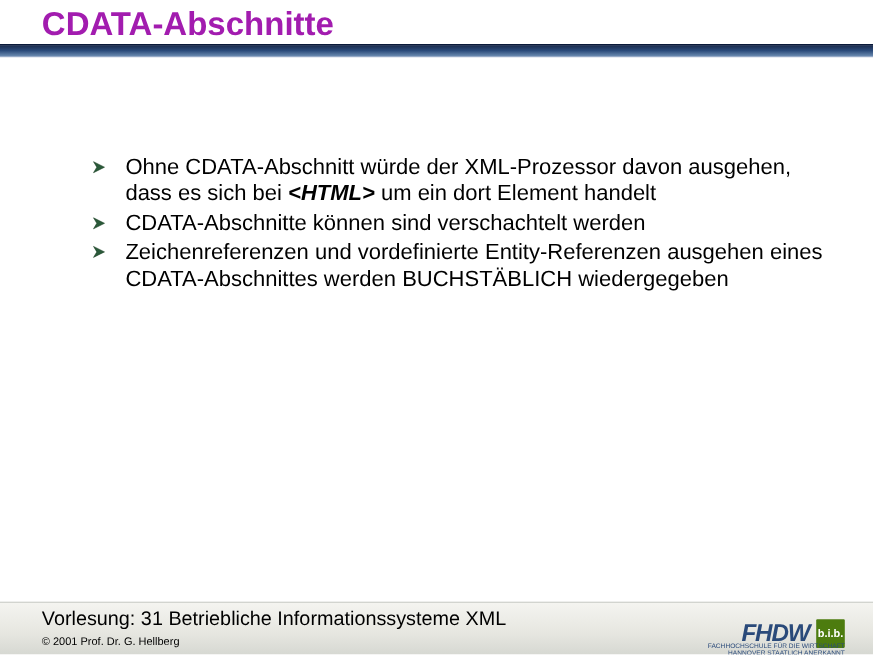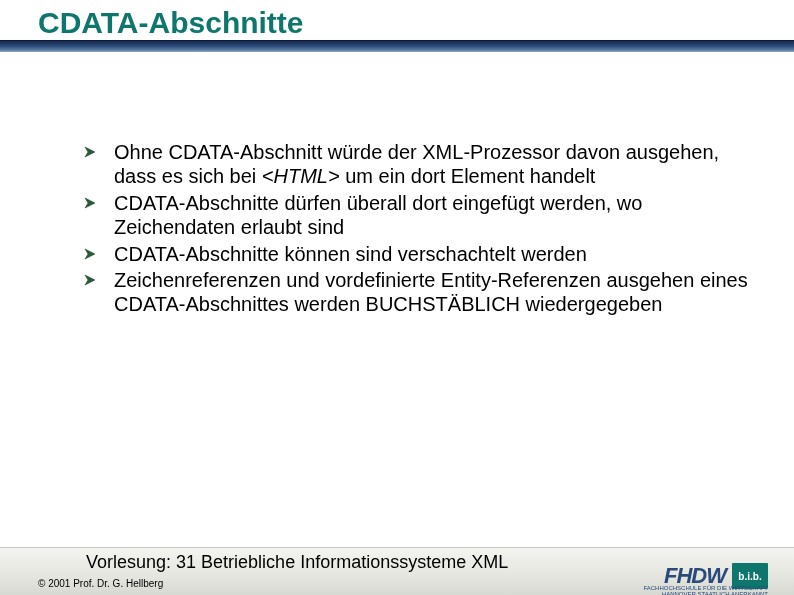--- a/index.html
+++ b/index.html
@@ -20,21 +20,21 @@
     position: relative;
     height: 52px;
     width: 100%;
   }
   .title-text {
     position: absolute;
     top: 6px;
     left: 38px;
     font-size: 30px;
     font-weight: bold;
-    color: #0f766e;
+    color: #a21caf;
     z-index: 2;
   }
   .title-underline {
     position: absolute;
     top: 40px;
     left: 0;
     width: 100%;
     height: 12px;
     background: linear-gradient(to bottom, #1a2a4a 0%, #2a4a7a 50%, #6a8ab0 100%);
     border-top: 1px solid #0a1a3a;
@@ -58,21 +58,21 @@
     margin-bottom: 2px;
   }
   .bullet-arrow {
     position: absolute;
     left: 0;
     top: 6px;
     width: 12px;
     height: 12px;
   }
   .bullet-arrow svg { display: block; }
-  .bold-italic { font-weight: normal; font-style: italic; }
+  .bold-italic { font-weight: bold; font-style: italic; }
   .footer {
     position: absolute;
     left: 0;
     bottom: 0;
     width: 100%;
     height: 58px;
   }
   .footer-band {
     position: absolute;
     left: 0;
@@ -81,21 +81,20 @@
     height: 48px;
     background: linear-gradient(to bottom, #f4f4f0 0%, #e6e6e0 60%, #d6d8d2 100%);
     border-top: 1px solid #c8cac4;
   }
   .footer-text {
     position: absolute;
     left: 38px;
     bottom: 22px;
     font-size: 18px;
     color: #000;
-    margin-left: 48px;
   }
   .footer-lecture-label { font-weight: normal; }
   .footer-copyright {
     position: absolute;
     left: 38px;
     bottom: 6px;
     font-size: 10px;
     color: #000;
   }
   .footer-logo {
@@ -108,23 +107,23 @@
   }
   .logo-main {
     font-family: Arial, sans-serif;
     font-weight: bold;
     font-size: 22px;
     font-style: italic;
     color: #2a4a7a;
     letter-spacing: -1px;
   }
   .logo-sq {
-    width: 36px;
+    width: 26px;
     height: 26px;
-    background: #0f766e;
+    background: #4d7c0f;
     color: #fff;
     font-size: 10px;
     font-weight: bold;
     display: flex;
     align-items: center;
     justify-content: center;
     border-radius: 1px;
   }
   .logo-sub {
     position: absolute;
@@ -152,28 +151,20 @@
 
       <li class="bullet-item">
         <span class="bullet-arrow">
           <svg width="12" height="12" viewBox="0 0 12 12">
               <polygon points="1,1 11,6 1,11 4,6" fill="#2a5a3a" stroke="#163a20" stroke-width="0.5"></polygon>
             </svg>
         </span>
         <span>Ohne CDATA-Abschnitt würde der XML-Prozessor davon ausgehen, dass es sich bei </span><span class="bold-italic">&lt;HTML&gt;</span><span> um ein dort Element handelt</span>
       </li>
 
-      <li class="bullet-item">
-        <span class="bullet-arrow">
-          <svg width="12" height="12" viewBox="0 0 12 12">
-              <polygon points="1,1 11,6 1,11 4,6" fill="#2a5a3a" stroke="#163a20" stroke-width="0.5"></polygon>
-            </svg>
-        </span>
-        <span>CDATA-Abschnitte dürfen überall dort eingefügt werden, wo Zeichendaten erlaubt sind</span><span class="bold-italic"></span><span></span>
-      </li>
 
       <li class="bullet-item">
         <span class="bullet-arrow">
           <svg width="12" height="12" viewBox="0 0 12 12">
               <polygon points="1,1 11,6 1,11 4,6" fill="#2a5a3a" stroke="#163a20" stroke-width="0.5"></polygon>
             </svg>
         </span>
         <span>CDATA-Abschnitte können sind verschachtelt werden</span><span class="bold-italic"></span><span></span>
       </li>
 

